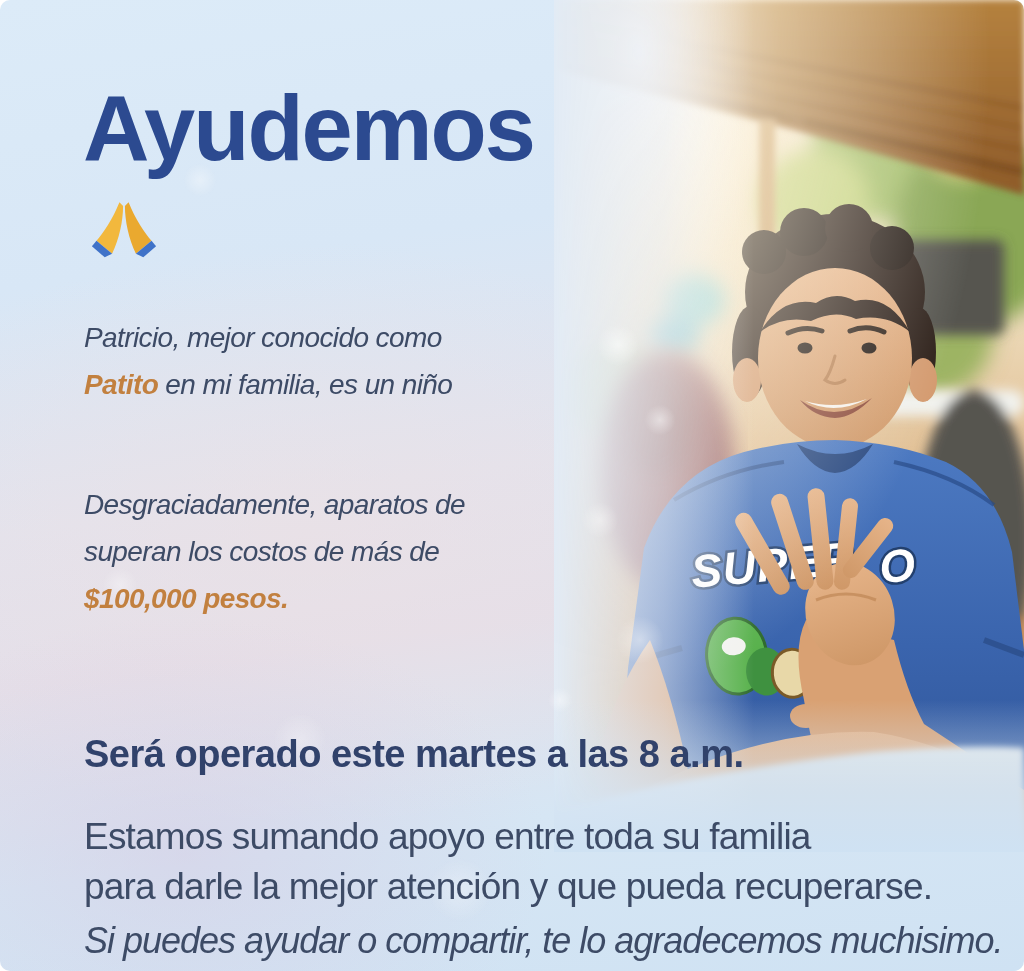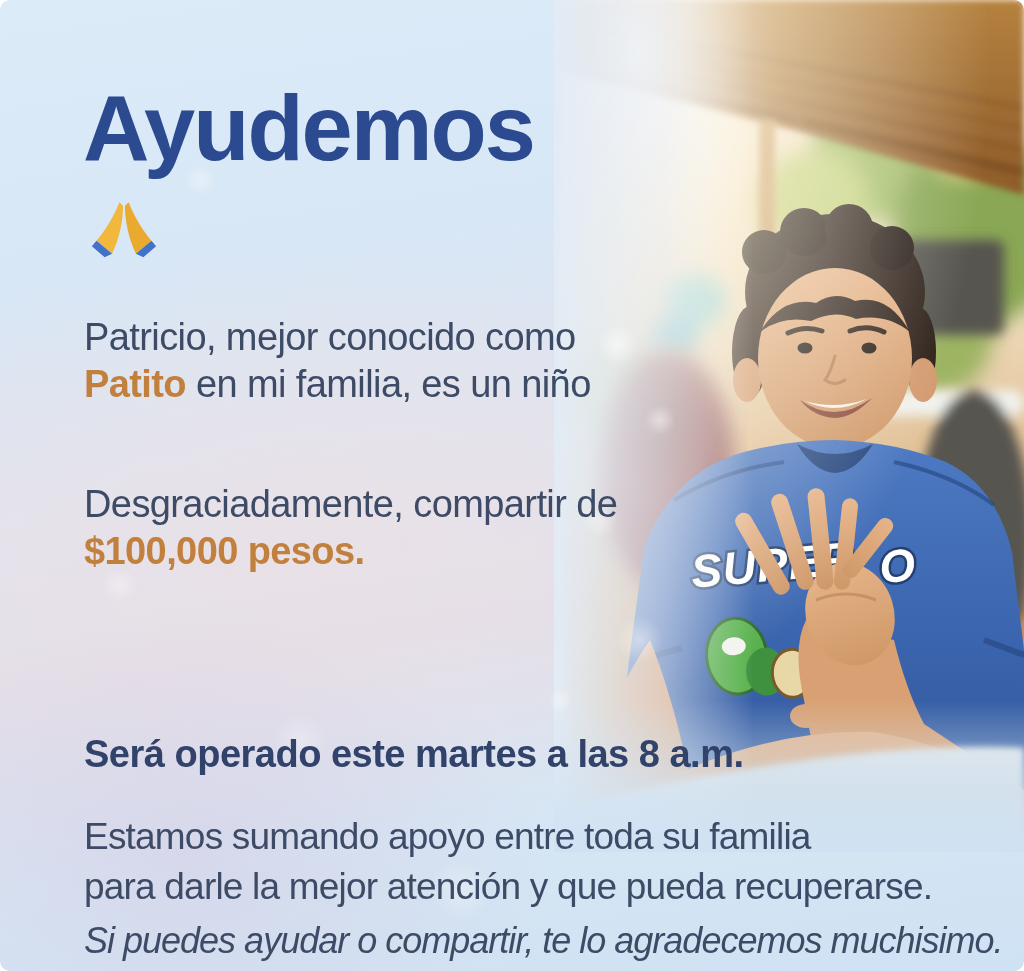--- a/index.html
+++ b/index.html
@@ -32,21 +32,21 @@
   .text-layer{position:absolute;inset:0;z-index:3;}
   .title{
     position:absolute;left:83px;top:84px;
     color:var(--title-blue);
     font-size:92px;font-weight:700;letter-spacing:-2px;line-height:88px;
   }
   .title .t-line{white-space:nowrap;display:flex;align-items:center;}
   .title .hands{margin-left:8px;transform:translateY(10px);}
   .para{position:absolute;left:84px;color:var(--body-navy);}
   .line{white-space:nowrap;}
-  .p1,.p2{font-size:38px;letter-spacing:-0.6px;line-height:47px;}
+  .p1,.p2{font-size:28px;letter-spacing:-0.6px;line-height:47px;font-style:italic;}
   .p3{font-size:38px;font-weight:700;letter-spacing:-0.5px;color:var(--bold-navy);text-align:right;}
   .p4{font-size:37px;letter-spacing:-0.8px;line-height:50px;}
   .p5{font-size:36px;letter-spacing:-1px;font-style:italic;}
   .accent{color:var(--accent-orange);font-weight:700;}
   .bold-navy{font-weight:700;color:var(--bold-navy);}
 </style>
 </head>
 <body>
 
 <div class="canvas">
@@ -234,21 +234,22 @@
         </span>
       </div>
     </div>
 
     <div class="para p1" style="top:314px">
       <div class="line"><span>Patricio, mejor conocido como</span></div>
       <div class="line"><span class="accent">Patito</span><span> en mi familia, es un niño</span></div>
     </div>
 
     <div class="para p2" style="top:481px">
-      <div class="line"><span>Desgraciadamente, compartir de</span></div>
+      <div class="line"><span>Desgraciadamente, aparatos de</span></div>
+      <div class="line"><span>superan los costos de más de</span></div>
       <div class="line"><span class="accent">$100,000 pesos.</span></div>
     </div>
 
     <div class="para p3 line" style="top:733px">Será operado este martes a las 8 a.m.</div>
 
     <div class="para p4" style="top:812px">
       <div class="line"><span>Estamos sumando apoyo entre toda su familia</span></div>
       <div class="line"><span>para darle la mejor atención y que pueda recuperarse.</span></div>
     </div>
 

